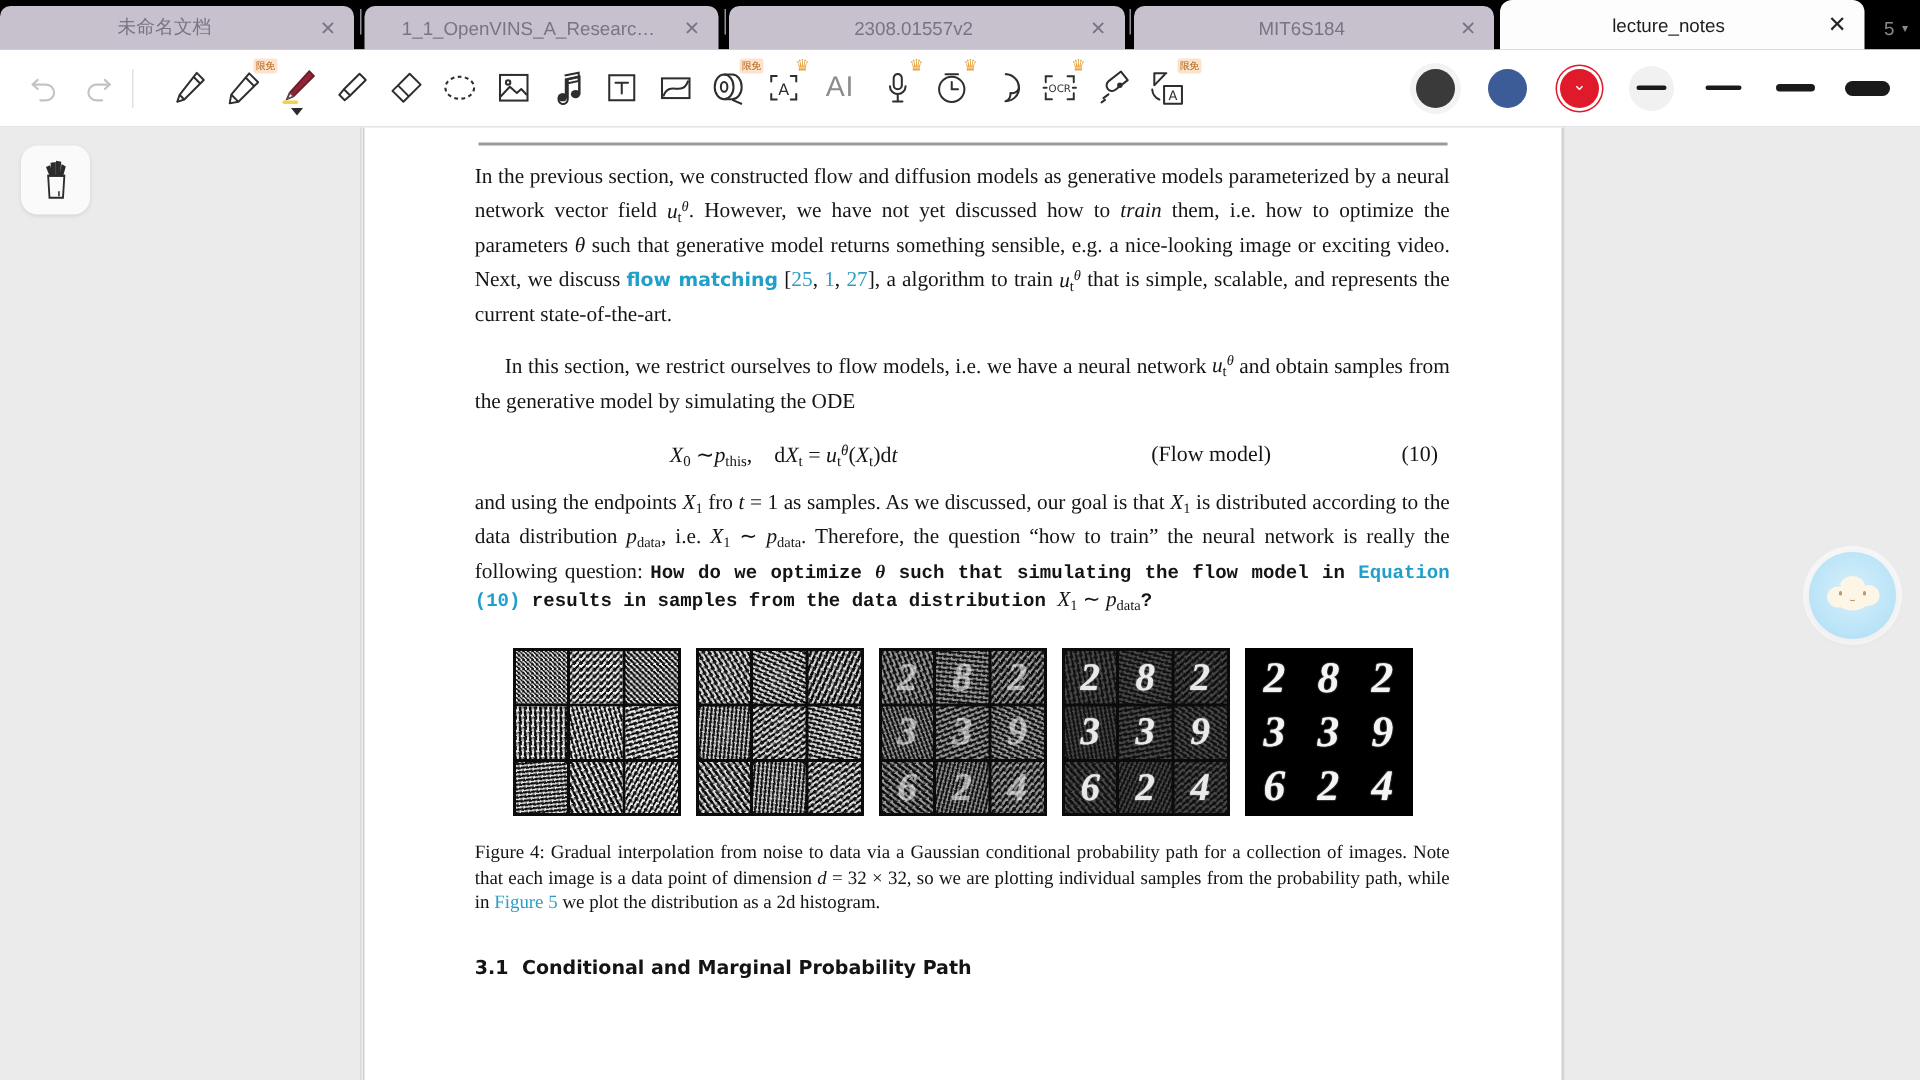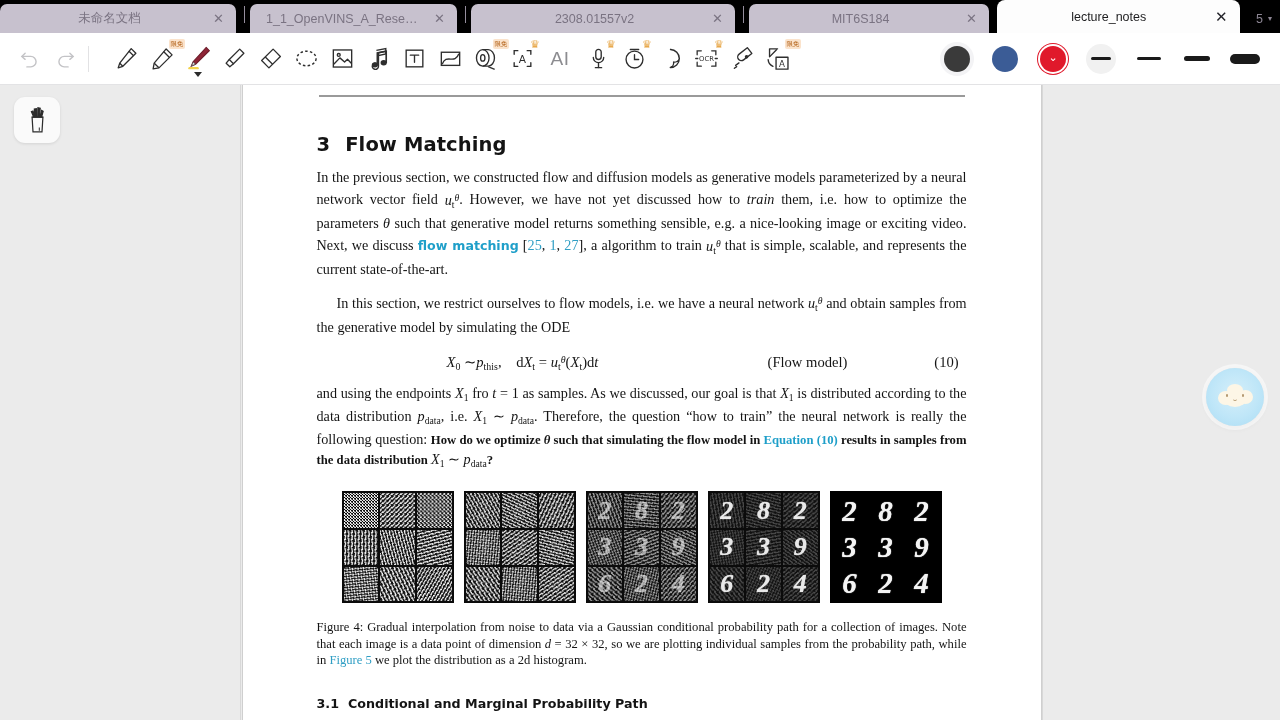--- a/index.html
+++ b/index.html
@@ -198,21 +198,21 @@
   p.para {
     font-size: 14.2px;
     line-height: 19.4px;
     text-align: justify;
     margin-top: 12px;
     hyphens: none;
   }
   p.para.indent { text-indent: 20px; }
   .lnk { color: #2f9ec4; }
   .lnkb { color: #1f9fc9; font-weight: bold; font-family:"DejaVu Sans",sans-serif; font-size:12.6px;}
-  .bold-q { font-family: Liberation Serif, serif; font-weight: bold; font-size: 12.7px; }
+  .bold-q { font-family: Liberation Mono, monospace; font-weight: bold; font-size: 12.7px; }
   i.it { font-style: italic; }
 
   .mathv { font-family: "Liberation Serif", serif; font-style: italic; }
   .sub-s { font-size: 0.68em; font-style: normal; vertical-align: -0.28em; }
   .sup-s { font-size: 0.68em; font-style: italic; vertical-align: 0.45em; }
 
   .eqrow {
     display: flex;
     align-items: center;
     margin-top: 16px;
@@ -311,21 +311,21 @@
 </style>
 </head>
 <body>
 
 <div class="tabbar">
   <div class="tab" style="width:236px">
     <span class="tlabel">未命名文档</span>
     <span class="tclose">✕</span>
   </div>
   <div class="tab-sep"></div>
-  <div class="tab" style="width:207px">
+  <div class="tab" style="width:236px">
     <span class="tlabel">1_1_OpenVINS_A_Researc…</span>
     <span class="tclose">✕</span>
   </div>
   <div class="tab-sep"></div>
   <div class="tab" style="width:264px">
     <span class="tlabel">2308.01557v2</span>
     <span class="tclose">✕</span>
   </div>
   <div class="tab-sep"></div>
   <div class="tab" style="width:240px">
@@ -561,23 +561,20 @@
     </div>
   </div>
 
   <div class="pagewrap">
     <div class="page">
 
       <div class="rule"></div>
 
       <div class="doc">
 
-        <h2 class="sec">
-          <span class="num">3</span><span>Flow Matching</span>
-        </h2>
 
         <p class="para">
           <span>In the previous section, we constructed flow and diffusion models as generative models parameterized by a neural network vector field </span><span class="mathv">u<span class="sub-s">t</span><span class="sup-s">θ</span></span><span>. However, we have not yet discussed how to </span><i class="it">train</i><span> them, i.e. how to optimize the parameters </span><span class="mathv">θ</span><span> such that generative model returns something sensible, e.g. a nice-looking image or exciting video. Next, we discuss </span><a class="lnkb">flow matching</a><span> [</span><a class="lnk">25</a><span>, </span><a class="lnk">1</a><span>, </span><a class="lnk">27</a><span>], a algorithm to train </span><span class="mathv">u<span class="sub-s">t</span><span class="sup-s">θ</span></span><span> that is simple, scalable, and represents the current state-of-the-art.</span>
         </p>
 
         <p class="para indent">
           <span>In this section, we restrict ourselves to flow models, i.e. we have a neural network </span><span class="mathv">u<span class="sub-s">t</span><span class="sup-s">θ</span></span><span> and obtain samples from the generative model by simulating the ODE</span>
         </p>
 
         <div class="eqrow">

